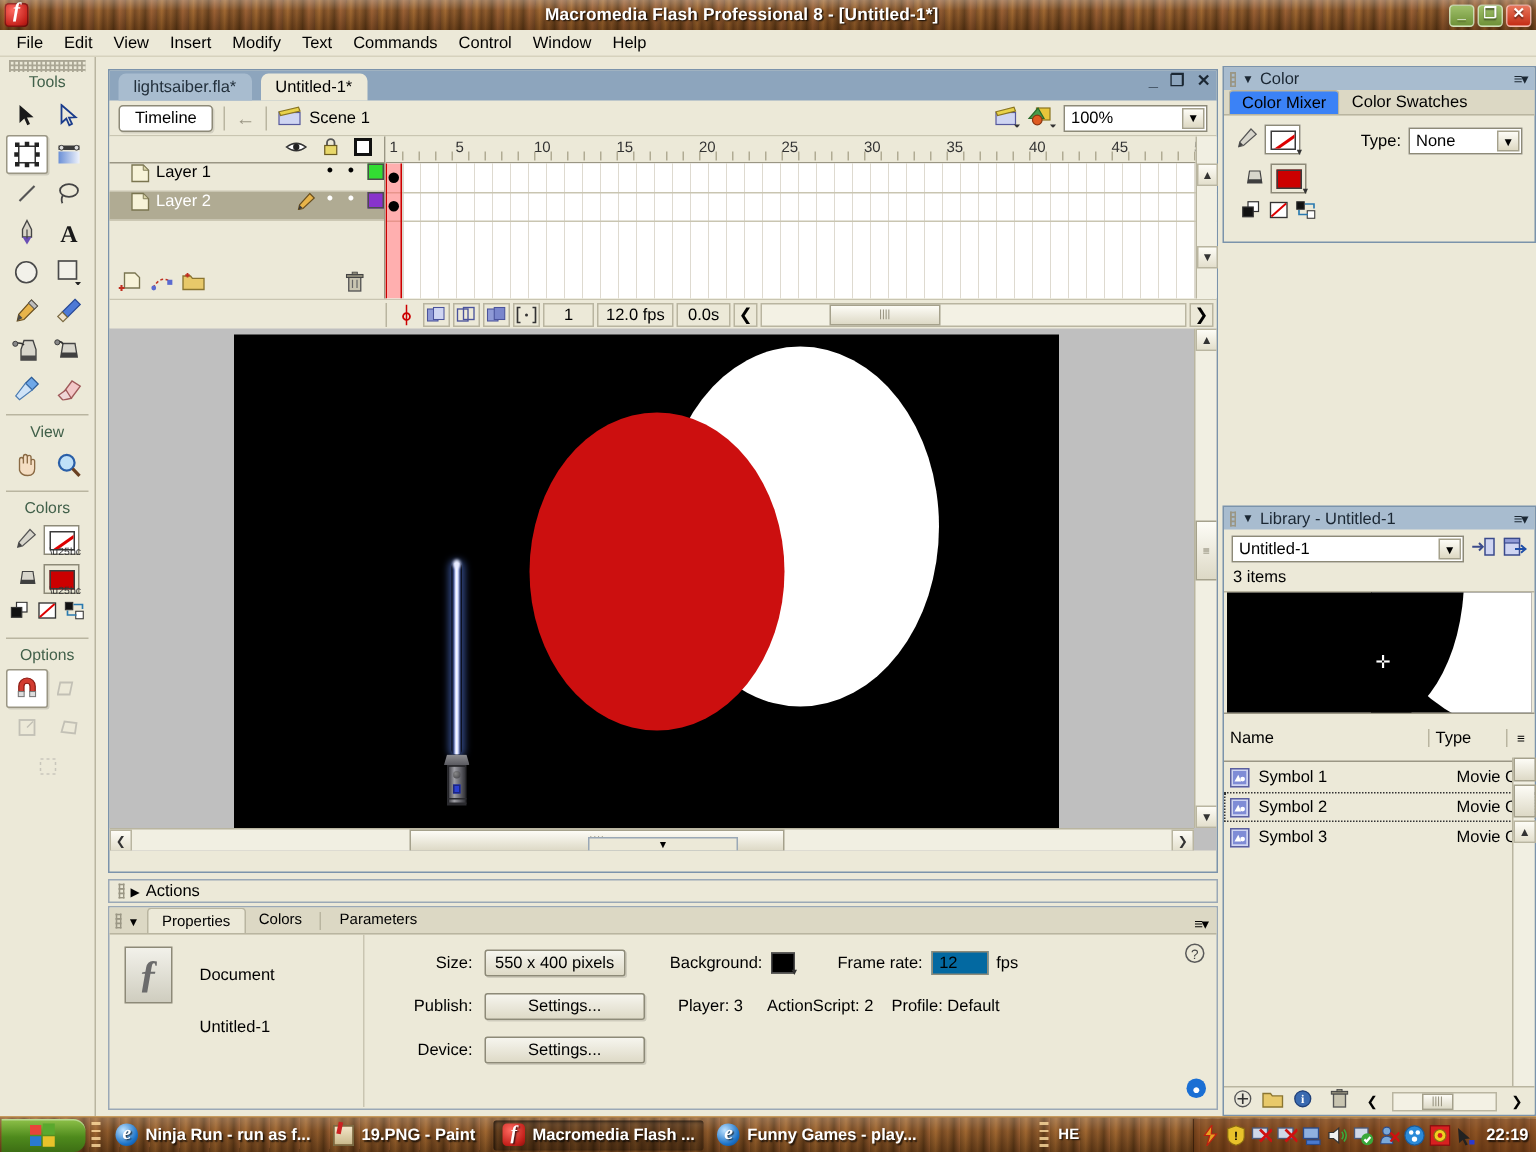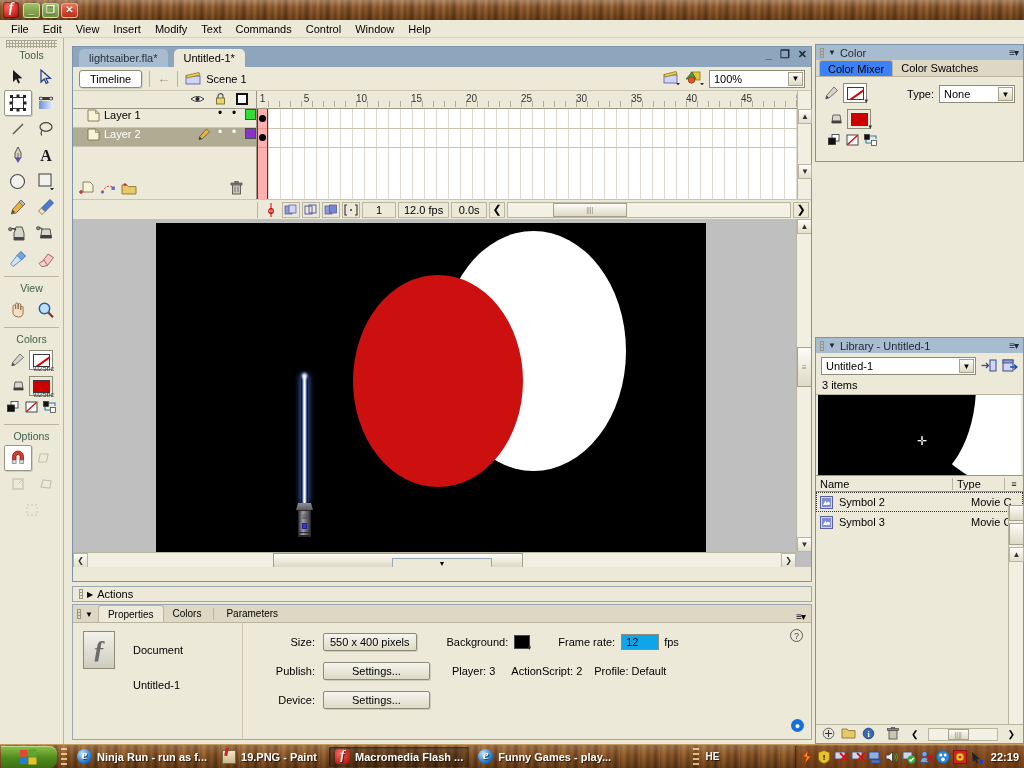--- a/index.html
+++ b/index.html
@@ -297,21 +297,21 @@
   .prow { display:flex; align-items:center; margin-bottom:11px; }
   .plabel { text-align:right; }
   .pbtn {
     background:linear-gradient(to bottom,#f6f5ee,#dedac7); border:1px solid #8d8a78;
     border-radius:2px; padding:2px 6px; font-size:11px; box-shadow:1px 1px 0 rgba(0,0,0,.12);
   }
   .bg-swatch {
     width:16px; height:14px; background:#000; border:1px solid #4a4a4a; position:relative;
   }
   .pinput {
-    width:38px; height:16px; background:#0ea5e9; border:1px solid #8d8a78; font-size:11px;
+    width:38px; height:16px; background:#0369a1; border:1px solid #8d8a78; font-size:11px;
     display:flex; align-items:center; padding-left:4px;
   }
   .help-ico {
     position:absolute; right:8px; top:6px; width:13px; height:13px; border-radius:50%;
     border:1px solid #5a5a5a; font-size:9px; display:flex;align-items:center;justify-content:center;color:#444;
   }
   .acc-ico {
     position:absolute; right:7px; bottom:6px; width:13px; height:13px; border-radius:50%;
     background:#1a6fd4; color:#fff; font-size:9px; display:flex;align-items:center;justify-content:center;
   }
@@ -353,21 +353,21 @@
     display:flex; align-items:center; padding-left:4px; position:relative;
   }
   .lib-select .caret {
     position:absolute; right:1px; top:1px; width:15px; height:14px;
     background:linear-gradient(to bottom,#fdfcf6,#ded9c3); border:1px solid #a5a18c;
     display:flex;align-items:center;justify-content:center;font-size:8px;
   }
   .lib-count { height:16px; font-size:11px; padding-left:6px; border-bottom:1px solid #b9b5a0; }
   .lib-preview { height:80px; background:#000; position:relative; margin:0 2px; overflow:hidden; }
   .lib-cols {
-    height:17px; display:flex; align-items:center; background:#ece9d8;
+    height:33px; display:flex; align-items:center; background:#ece9d8;
     border-top:1px solid #9a9684; border-bottom:1px solid #9a9684; font-size:11px;
   }
   .lib-col-name { flex:1; padding-left:4px; border-right:1px solid #b9b5a0; }
   .lib-col-type { width:52px; padding-left:4px; border-right:1px solid #b9b5a0; }
   .lib-col-sort { width:18px; text-align:center; font-size:9px; }
   .lib-row { height:20px; display:flex; align-items:center; padding-left:4px; font-size:11px; }
   .lib-row.sel { outline:1px dotted #333; outline-offset:-1px; }
   .symbol-ico {
     width:13px; height:13px; border:1px solid #5a5f9e; background:#cfd5f2; margin-right:6px;
     display:flex; align-items:center; justify-content:center;
@@ -432,20 +432,21 @@
     font-family:"Liberation Serif",serif;font-style:italic;font-weight:bold;font-size:13px;color:#fff;}
   .tray-ico { width:14px; height:14px; flex:none; }
 </style>
 </head>
 <body>
 
 <div id="app">
 
   <div class="titlebar">
     <div class="tb-logo"></div>
+    <div class="tb-title">Macromedia Flash Professional 8 - [Untitled-1*]</div>
     <div class="tb-btns">
       <div class="tb-btn min">_</div>
       <div class="tb-btn max">❐</div>
       <div class="tb-btn close">✕</div>
     </div>
   </div>
 
   <div class="menubar">
     <div class="menu-item">File</div>
     <div class="menu-item">Edit</div>
@@ -1126,20 +1127,31 @@
       <span style="position:absolute; left:99px; top:40px; color:#fff; font-size:12px; line-height:1;">✛</span>
     </div>
 
     <div class="lib-cols">
       <span class="lib-col-name">Name</span>
       <span class="lib-col-type">Type</span>
       <span class="lib-col-sort">≡</span>
     </div>
 
     <div style="position:relative;">
+      <div class="lib-row">
+        <span class="symbol-ico">
+          <svg width="9" height="9" viewBox="0 0 9 9">
+              <rect x="0" y="0" width="9" height="9" fill="#7f8cd6"></rect>
+              <path d="M1 7 L3.5 2.5 L5.5 7 Z" fill="#fff"></path>
+              <circle cx="6.4" cy="5.4" r="1.6" fill="#fff"></circle>
+            </svg>
+        </span>
+        <span>Symbol 1</span>
+        <span style="position:absolute;left:155px;">Movie C</span>
+      </div>
       <div class="lib-row sel">
         <span class="symbol-ico">
           <svg width="9" height="9" viewBox="0 0 9 9">
               <rect x="0" y="0" width="9" height="9" fill="#7f8cd6"></rect>
               <path d="M1 7 L3.5 2.5 L5.5 7 Z" fill="#fff"></path>
               <circle cx="6.4" cy="5.4" r="1.6" fill="#fff"></circle>
             </svg>
         </span>
         <span>Symbol 2</span>
         <span style="position:absolute;left:155px;">Movie C</span>

